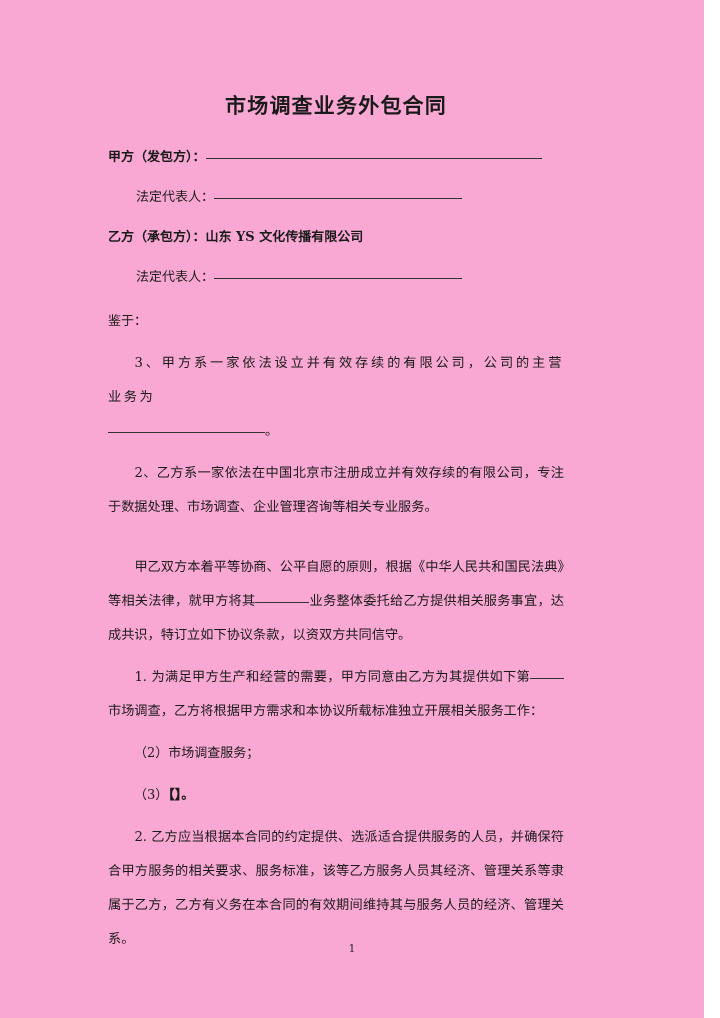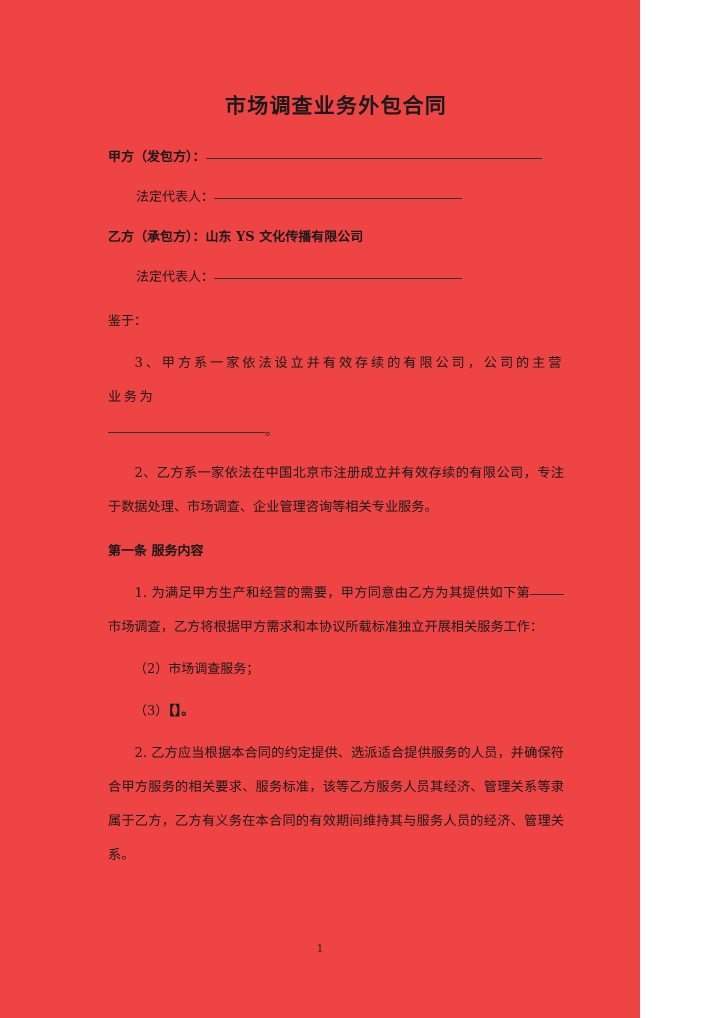--- a/index.html
+++ b/index.html
@@ -7,23 +7,23 @@
     margin: 0;
     padding: 0;
     background: #ffffff;
   }
   body {
     font-family: "DejaVu Serif", "Liberation Serif", serif;
     color: #1a1a1a;
   }
   .page {
     position: relative;
-    width: 640px;
+    width: 704px;
     height: 1018px;
-    background: #ef4444;
+    background: #f9a8d4;
     overflow: hidden;
     box-sizing: border-box;
   }
   .content {
     position: absolute;
     left: 108px;
     top: 0;
     width: 456px;
   }
 
@@ -134,22 +134,24 @@
     </div>
 
     <div class="para indent2 tracked mt-item">3、甲方系一家依法设立并有效存续的有限公司，公司的主营业务为</div>
 
     <div class="blank-row">
       <span class="blank blank-biz blank-thin"></span><span>。</span>
     </div>
 
     <div class="para indent2 mt-item">2、乙方系一家依法在中国北京市注册成立并有效存续的有限公司，专注于数据处理、市场调查、企业管理咨询等相关专业服务。</div>
 
+    <div class="para indent2 mt-gap">
+      <span>甲乙双方本着平等协商、公平自愿的原则，根据《中华人民共和国民法典》等相关法律，就甲方将其</span><span class="blank blank-inline"></span><span>业务整体委托给乙方提供相关服务事宜，达成共识，特订立如下协议条款，以资双方共同信守。</span>
+    </div>
 
-    <div class="block bold mt-sec">第一条  服务内容</div>
 
     <div class="para indent2 mt-item">
       <span>1.  为满足甲方生产和经营的需要，甲方同意由乙方为其提供如下第</span><span class="blank blank-num"></span><span>市场调查，乙方将根据甲方需求和本协议所载标准独立开展相关服务工作：</span>
     </div>
 
 
     <div class="block indent2 mt-item">（2）市场调查服务；</div>
 
     <div class="block indent2 mt-item">
       <span>（3）</span><span class="brackets">【】</span><span class="bold">。</span>

